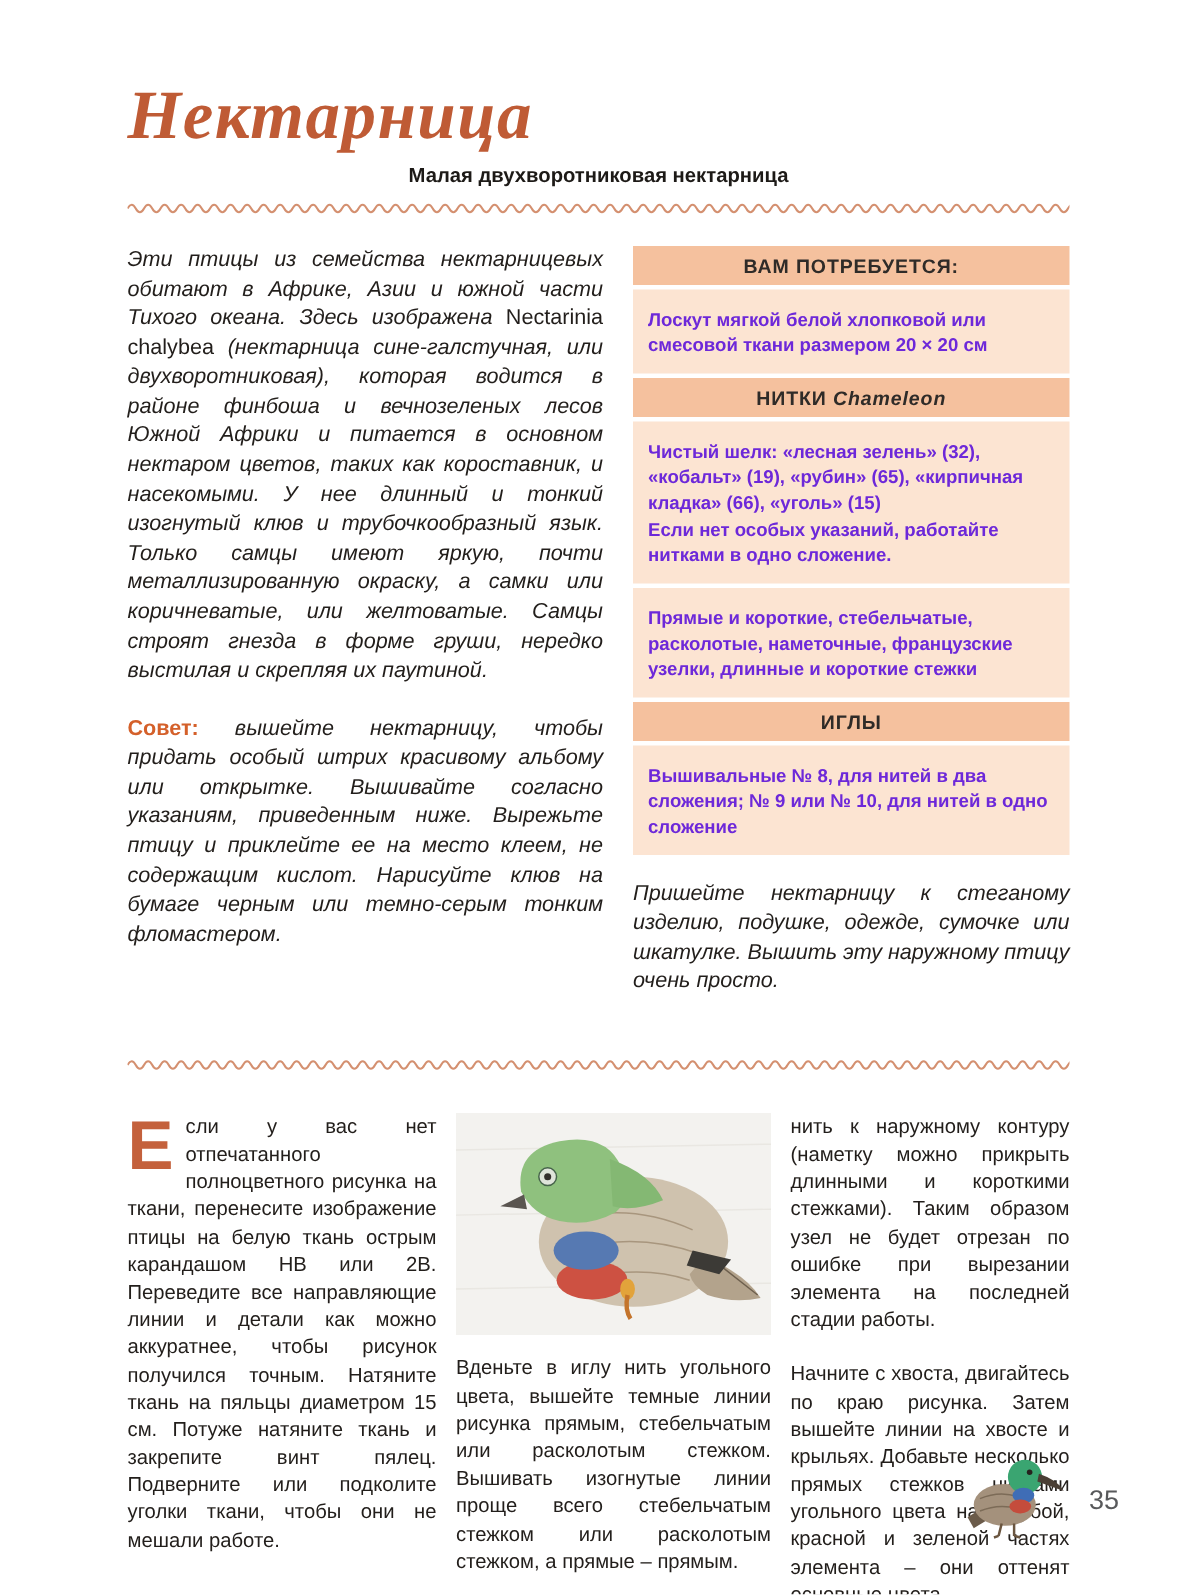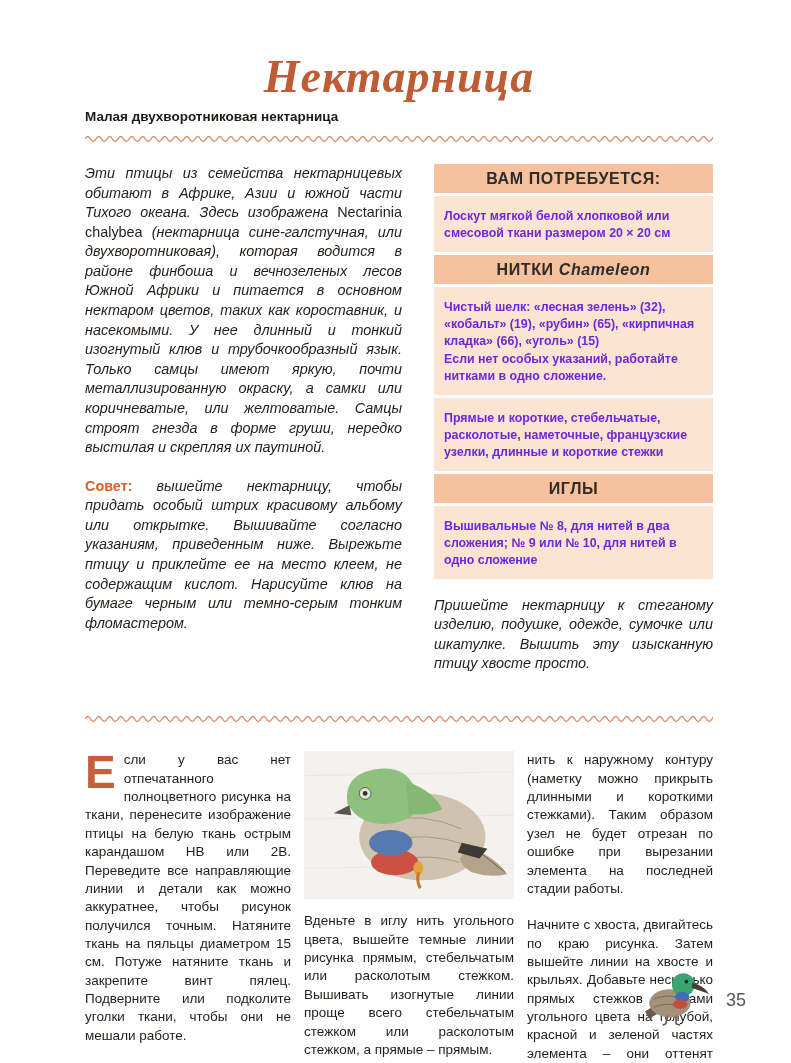--- a/index.html
+++ b/index.html
@@ -8,45 +8,45 @@
     width:791px; height:1063px; position:relative; overflow:hidden;
     background:#ffffff; color:#221e1b;
     font-family:"Liberation Sans", sans-serif;
   }
   .inner { padding:54px 78px 0 85px; }
 
   
   .title {
     font-family:"Liberation Serif", serif; font-style:italic;
     font-size:46px; line-height:1; color:#bf5b35;
-    text-align:center; letter-spacing:1px; margin:0;
+    text-align:left; letter-spacing:1px; margin:0;
   }
   .subtitle {
-    font-weight:bold; font-size:13.5px;
+    text-align:center; font-weight:bold; font-size:13.5px;
     margin-top:9px; color:#1d1a17;
   }
   .wave-divider { display:block; margin-top:11px; }
 
   
-  .top-section { display:flex; gap:32px; margin-top:21px; }
+  .top-section { display:flex; gap:20px; margin-top:21px; }
   .col-left  { width:317px; flex:none; }
   .col-right { flex:1; }
   .intro {
     font-style:italic; font-size:14.4px; line-height:1.36;
     text-align:justify; margin:0; color:#221e1b;
   }
   .intro.tip { margin-top:19px; }
   .latin { font-style:normal; }
   .tip-lead { font-style:normal; font-weight:bold; color:#d4602a; }
 
   
   .req-box { margin-bottom:3px; }
   .box-header {
     background:#f5c19e; text-align:center; font-weight:bold;
-    font-size:16px; letter-spacing:0.6px; color:#2f2b28;
+    font-size:13px; letter-spacing:0.6px; color:#2f2b28;
     padding:6px 4px 5px;
   }
   .box-header .em { font-style:italic;text-align:center; }
   .box-body {
     background:#fce4d2; font-weight:bold; font-size:12.4px;
     line-height:1.4; padding:12px 10px 9px; margin-top:3px;
     white-space:pre-line; color:#6d28d9;
   }
   .aside {
     font-style:italic; font-size:14.4px; line-height:1.36;
@@ -105,21 +105,21 @@
           <div class="box-body">Чистый шелк: «лесная зелень» (32), «кобальт» (19), «рубин» (65), «кирпичная кладка» (66), «уголь» (15)
 Если нет особых указаний, работайте нитками в одно сложение.</div>
         </div>
         <div class="req-box">
           <div class="box-body">Прямые и короткие, стебельчатые, расколотые, наметочные, французские узелки, длинные и короткие стежки</div>
         </div>
         <div class="req-box">
           <div class="box-header"><span>ИГЛЫ</span><span class="em"></span></div>
           <div class="box-body">Вышивальные № 8, для нитей в два сложения; № 9 или № 10, для нитей в одно сложение</div>
         </div>
-        <p class="aside">Пришейте нектарницу к стеганому изделию, подушке, одежде, сумочке или шкатулке. Вышить эту изысканную птицу хвосте просто.</p>
+        <p class="aside">Пришейте нектарницу к стеганому изделию, подушке, одежде, сумочке или шкатулке. Вышить эту наружному птицу очень просто.</p>
       </div>
     </div>
 
     <svg class="wave-divider wave2" width="628" height="8" viewBox="0 0 628 8">
       <path fill="none" stroke="#d49070" stroke-width="1.4" d="M0 4 q 2.75 -5 5.5 0 q 2.75 5 5.5 0 q 2.75 -5 5.5 0 q 2.75 5 5.5 0 q 2.75 -5 5.5 0 q 2.75 5 5.5 0 q 2.75 -5 5.5 0 q 2.75 5 5.5 0 q 2.75 -5 5.5 0 q 2.75 5 5.5 0 q 2.75 -5 5.5 0 q 2.75 5 5.5 0 q 2.75 -5 5.5 0 q 2.75 5 5.5 0 q 2.75 -5 5.5 0 q 2.75 5 5.5 0 q 2.75 -5 5.5 0 q 2.75 5 5.5 0 q 2.75 -5 5.5 0 q 2.75 5 5.5 0 q 2.75 -5 5.5 0 q 2.75 5 5.5 0 q 2.75 -5 5.5 0 q 2.75 5 5.5 0 q 2.75 -5 5.5 0 q 2.75 5 5.5 0 q 2.75 -5 5.5 0 q 2.75 5 5.5 0 q 2.75 -5 5.5 0 q 2.75 5 5.5 0 q 2.75 -5 5.5 0 q 2.75 5 5.5 0 q 2.75 -5 5.5 0 q 2.75 5 5.5 0 q 2.75 -5 5.5 0 q 2.75 5 5.5 0 q 2.75 -5 5.5 0 q 2.75 5 5.5 0 q 2.75 -5 5.5 0 q 2.75 5 5.5 0 q 2.75 -5 5.5 0 q 2.75 5 5.5 0 q 2.75 -5 5.5 0 q 2.75 5 5.5 0 q 2.75 -5 5.5 0 q 2.75 5 5.5 0 q 2.75 -5 5.5 0 q 2.75 5 5.5 0 q 2.75 -5 5.5 0 q 2.75 5 5.5 0 q 2.75 -5 5.5 0 q 2.75 5 5.5 0 q 2.75 -5 5.5 0 q 2.75 5 5.5 0 q 2.75 -5 5.5 0 q 2.75 5 5.5 0 q 2.75 -5 5.5 0 q 2.75 5 5.5 0 q 2.75 -5 5.5 0 q 2.75 5 5.5 0 q 2.75 -5 5.5 0 q 2.75 5 5.5 0 q 2.75 -5 5.5 0 q 2.75 5 5.5 0 q 2.75 -5 5.5 0 q 2.75 5 5.5 0 q 2.75 -5 5.5 0 q 2.75 5 5.5 0 q 2.75 -5 5.5 0 q 2.75 5 5.5 0 q 2.75 -5 5.5 0 q 2.75 5 5.5 0 q 2.75 -5 5.5 0 q 2.75 5 5.5 0 q 2.75 -5 5.5 0 q 2.75 5 5.5 0 q 2.75 -5 5.5 0 q 2.75 5 5.5 0 q 2.75 -5 5.5 0 q 2.75 5 5.5 0 q 2.75 -5 5.5 0 q 2.75 5 5.5 0 q 2.75 -5 5.5 0 q 2.75 5 5.5 0 q 2.75 -5 5.5 0 q 2.75 5 5.5 0 q 2.75 -5 5.5 0 q 2.75 5 5.5 0 q 2.75 -5 5.5 0 q 2.75 5 5.5 0 q 2.75 -5 5.5 0 q 2.75 5 5.5 0 q 2.75 -5 5.5 0 q 2.75 5 5.5 0 q 2.75 -5 5.5 0 q 2.75 5 5.5 0 q 2.75 -5 5.5 0 q 2.75 5 5.5 0 q 2.75 -5 5.5 0 q 2.75 5 5.5 0 q 2.75 -5 5.5 0 q 2.75 5 5.5 0 q 2.75 -5 5.5 0 q 2.75 5 5.5 0 q 2.75 -5 5.5 0 q 2.75 5 5.5 0 q 2.75 -5 5.5 0 q 2.75 5 5.5 0 q 2.75 -5 5.5 0 q 2.75 5 5.5 0 q 2.75 -5 5.5 0 q 2.75 5 5.5 0 q 2.75 -5 5.5 0 q 2.75 5 5.5 0 q 2.75 -5 5.5 0 q 2.75 5 5.5 0"></path>
     </svg>
 
     <div class="bottom-section">
 
       <div class="bcol bcol1">

